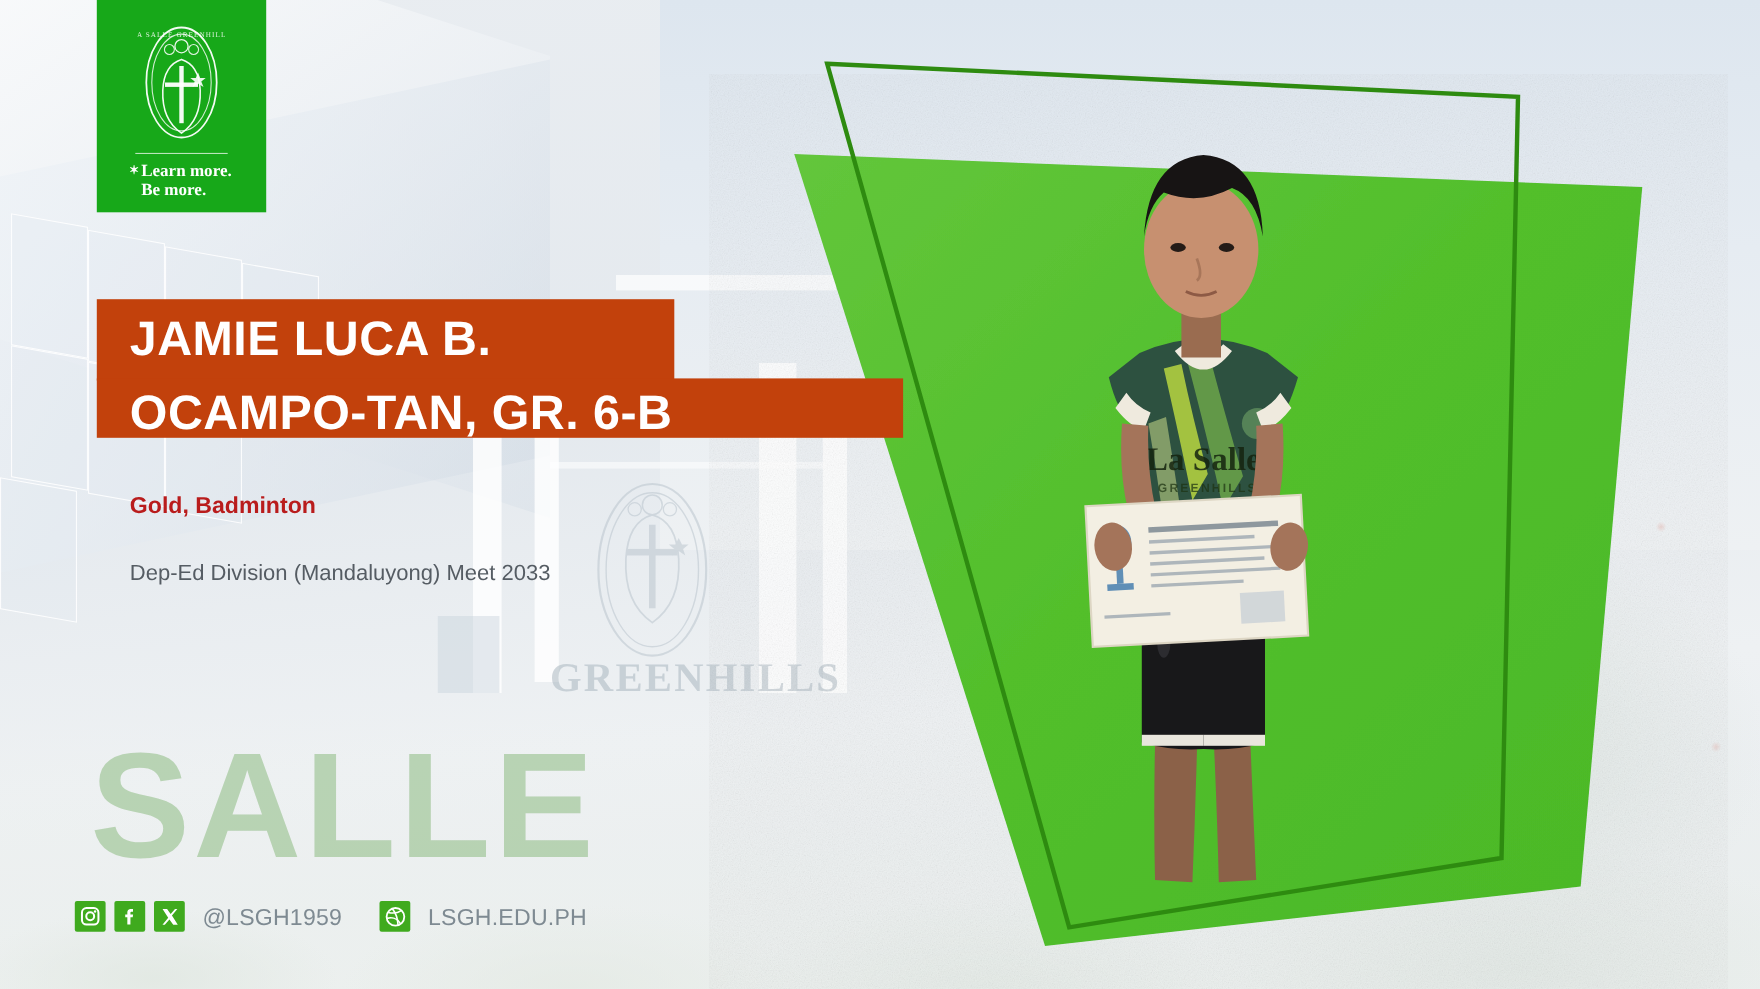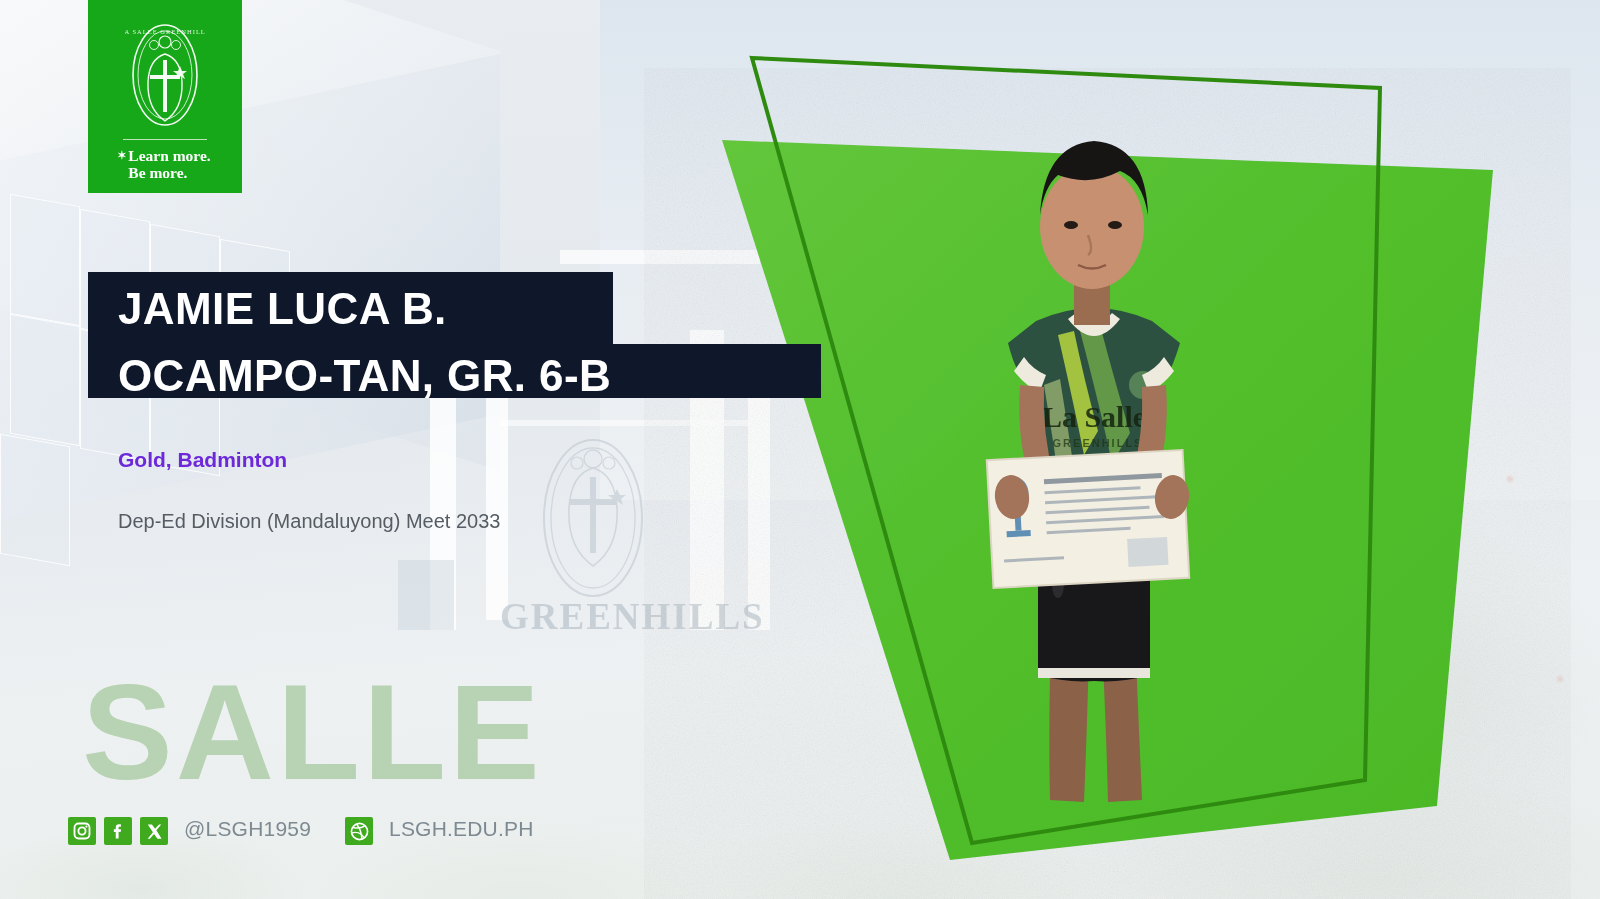--- a/index.html
+++ b/index.html
@@ -99,49 +99,49 @@
     color:#fff; font-family:"Liberation Serif", serif; font-weight:700;
     font-size:15.5px; line-height:1.08; text-align:left; position:relative;
     padding-left:9px;
   }
   .logo-star{
     position:absolute; left:-2px; top:2px; color:#fff; font-size:11px;
   }
 
   
   .namebar{
-    position:absolute; background:#0f172a; color:#fff;
+    position:absolute; background:#c2410c; color:#fff;
     font-weight:700; letter-spacing:.4px;
     display:flex; align-items:center;
   }
   #bar1{ left:88px; top:272px; width:525px; height:74px; }
   #bar2{ left:88px; top:344px; width:733px; height:54px;align-items:flex-end; }
   .namebar span{ padding-left:30px; font-size:44px; line-height:1; }
 
   .subtitle{
     position:absolute; left:118px; top:448px;
-    font-size:21px; font-weight:700; color:#6d28d9;
+    font-size:21px; font-weight:700; color:#b91c1c;
   }
   .meta{
     position:absolute; left:118px; top:510px;
     font-size:20px; font-weight:400; color:#555c63;
   }
 
   
   .animo{
     position:absolute; left:82px; top:664px;
     font-size:136px; font-weight:700; letter-spacing:3px;
     color:rgba(98,163,79,.38);
     line-height:1;
   }
 
   
   .footer{
     position:absolute; left:68px; top:817px; height:30px;
-    display:flex; align-items:flex-start; gap:8px;
+    display:flex; align-items:flex-end; gap:8px;
   }
   .sicon{
     width:28px; height:28px; background:#3faa1e;
     display:flex; align-items:center; justify-content:center;
     border-radius:2px; flex:0 0 auto;
   }
   .handle{
     font-size:21px; color:#7e8a92; margin-left:8px; letter-spacing:.2px;
   }
   .gap{ width:18px; }

